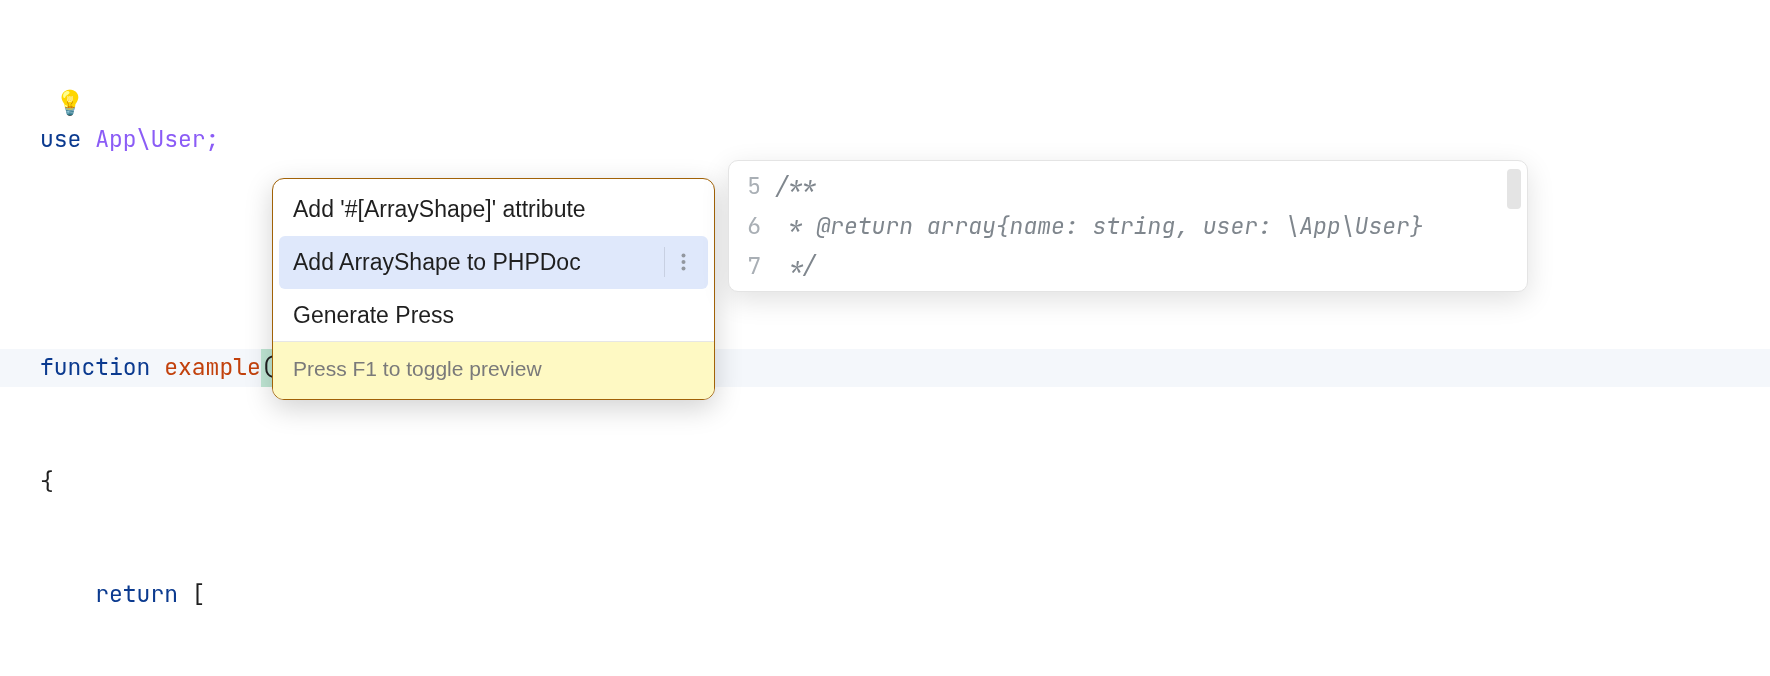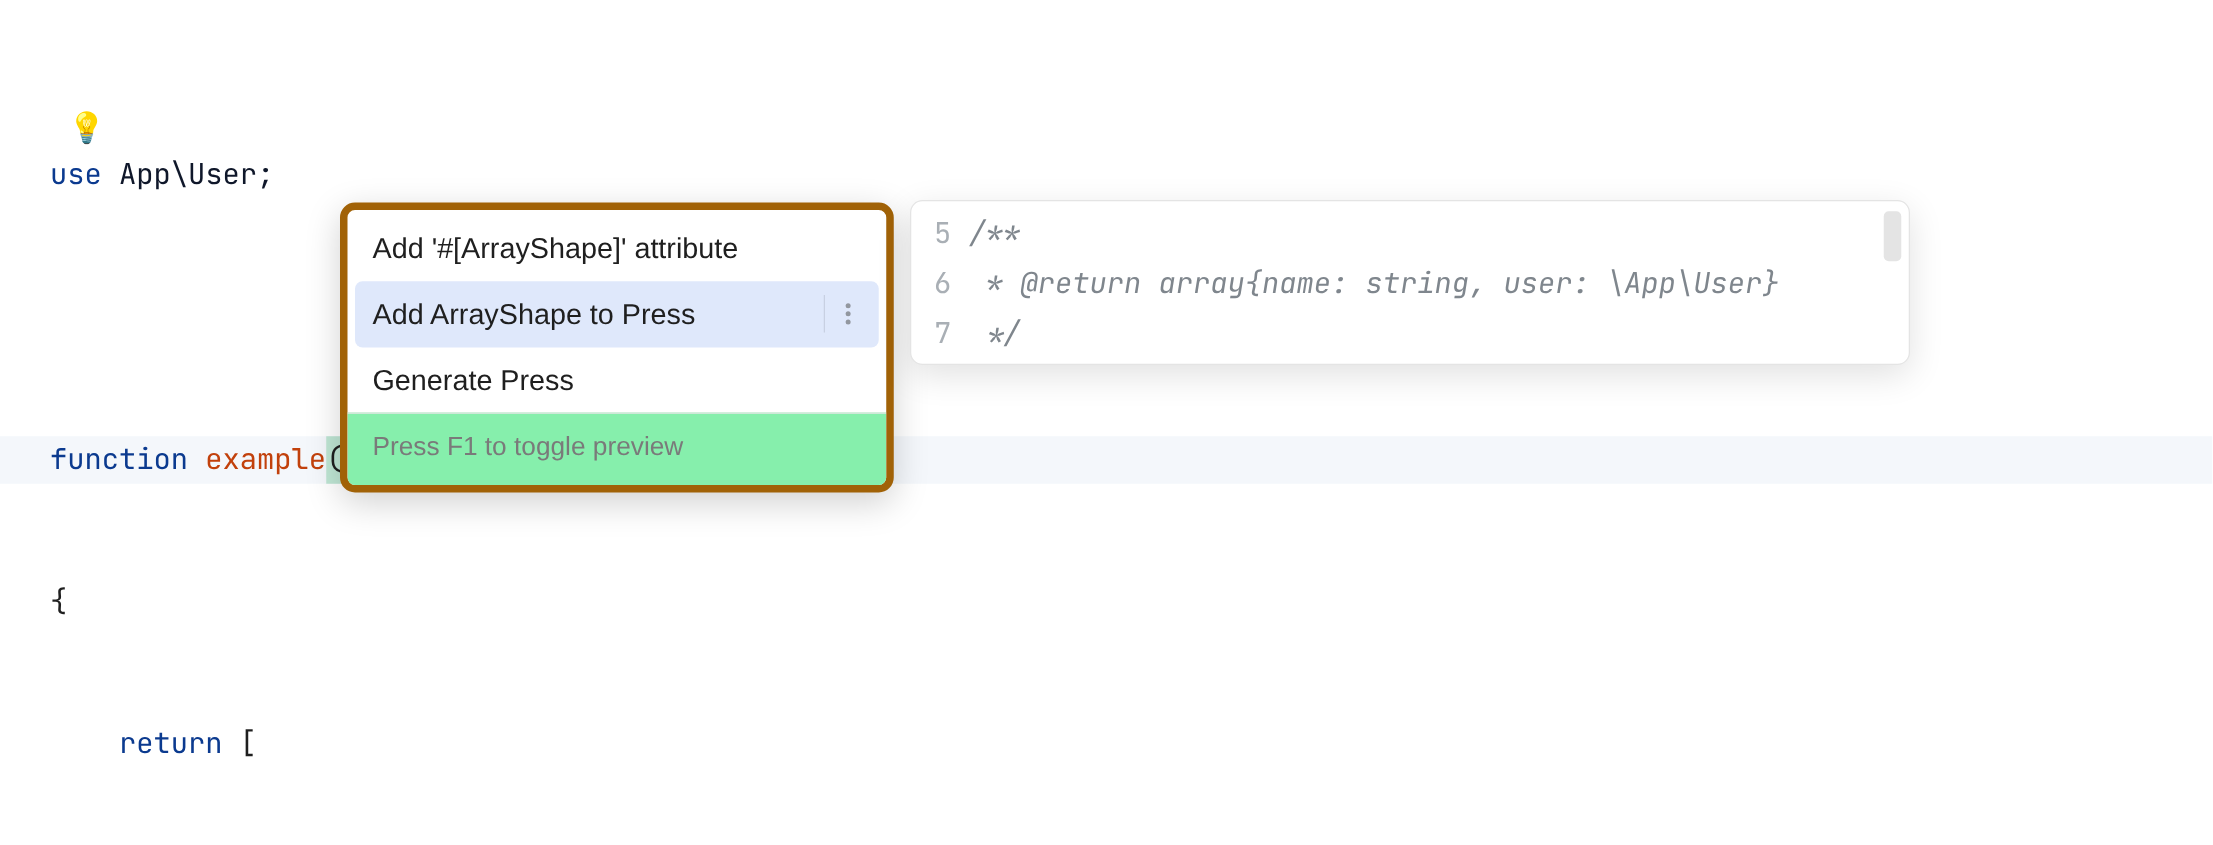--- a/index.html
+++ b/index.html
@@ -21,21 +21,21 @@
   }
   .code-line {
     padding-left: 40px;
     height: 38px;
     position: relative;
   }
   .code-line.hl {
     background: #f4f7fb;
   }
   .kw { color: #0b3a8f; }
-  .ns { color: #0f172a; }
+  .ns { color: #8b5cf6; }
   .fn-name { color: #c2410c; }
   .type { color: #0b3a8f; }
   .punct { color: #1f1f1f; }
   .bulb {
     position: absolute;
     left: 55px;
     top: 83px;
     font-size: 24px;
   }
   .cursor-mark {
@@ -43,24 +43,24 @@
     width: 14px;
     text-align: center;
     background: #bfe6d4;
     color: #1f1f1f;
   }
 
   
   .popup {
     position: absolute;
     left: 272px;
-    top: 162px;
+    top: 178px;
     width: 443px;
     background: #ffffff;
-    border: 6px solid #a16207;
+    border: 1px solid #a16207;
     border-radius: 12px;
     box-shadow: 0 8px 28px rgba(0,0,0,.18);
     overflow: hidden;
     font-family: -apple-system, BlinkMacSystemFont, "Segoe UI", Arial, sans-serif;
   }
   .popup .item {
     padding: 8px 20px;
     font-size: 23px;
     color: #1f1f1f;
     line-height: 1.6;
@@ -81,21 +81,21 @@
     width: 38px;
     height: 30px;
     display: flex;
     align-items: center;
     justify-content: center;
     border-left: 1px solid #c8d0e2;
     margin-left: 8px;
   }
   .popup .more svg { opacity: .55; }
   .popup .hint {
-    background: #86efac;
+    background: #fef9c3;
     padding: 10px 20px 12px;
     font-size: 21px;
     color: #7a7a7a;
     border-top: 1px solid #e6e6e6;
   }
 
   
   .preview {
     position: absolute;
     left: 728px;
@@ -152,21 +152,21 @@
   
 </div>
 
 <div class="bulb">💡</div>
 
 <div class="popup">
   <div class="item first">
     <span>Add '#[ArrayShape]' attribute</span>
   </div>
   <div class="item selected">
-    <span>Add ArrayShape to Press</span>
+    <span>Add ArrayShape to PHPDoc</span>
     <span class="more">
       <svg width="5" height="18" viewBox="0 0 5 18">
           <circle cx="2.5" cy="2.5" r="2" fill="#555"></circle>
           <circle cx="2.5" cy="9" r="2" fill="#555"></circle>
           <circle cx="2.5" cy="15.5" r="2" fill="#555"></circle>
         </svg>
     </span>
   </div>
   <div class="item">
     <span>Generate Press</span>

